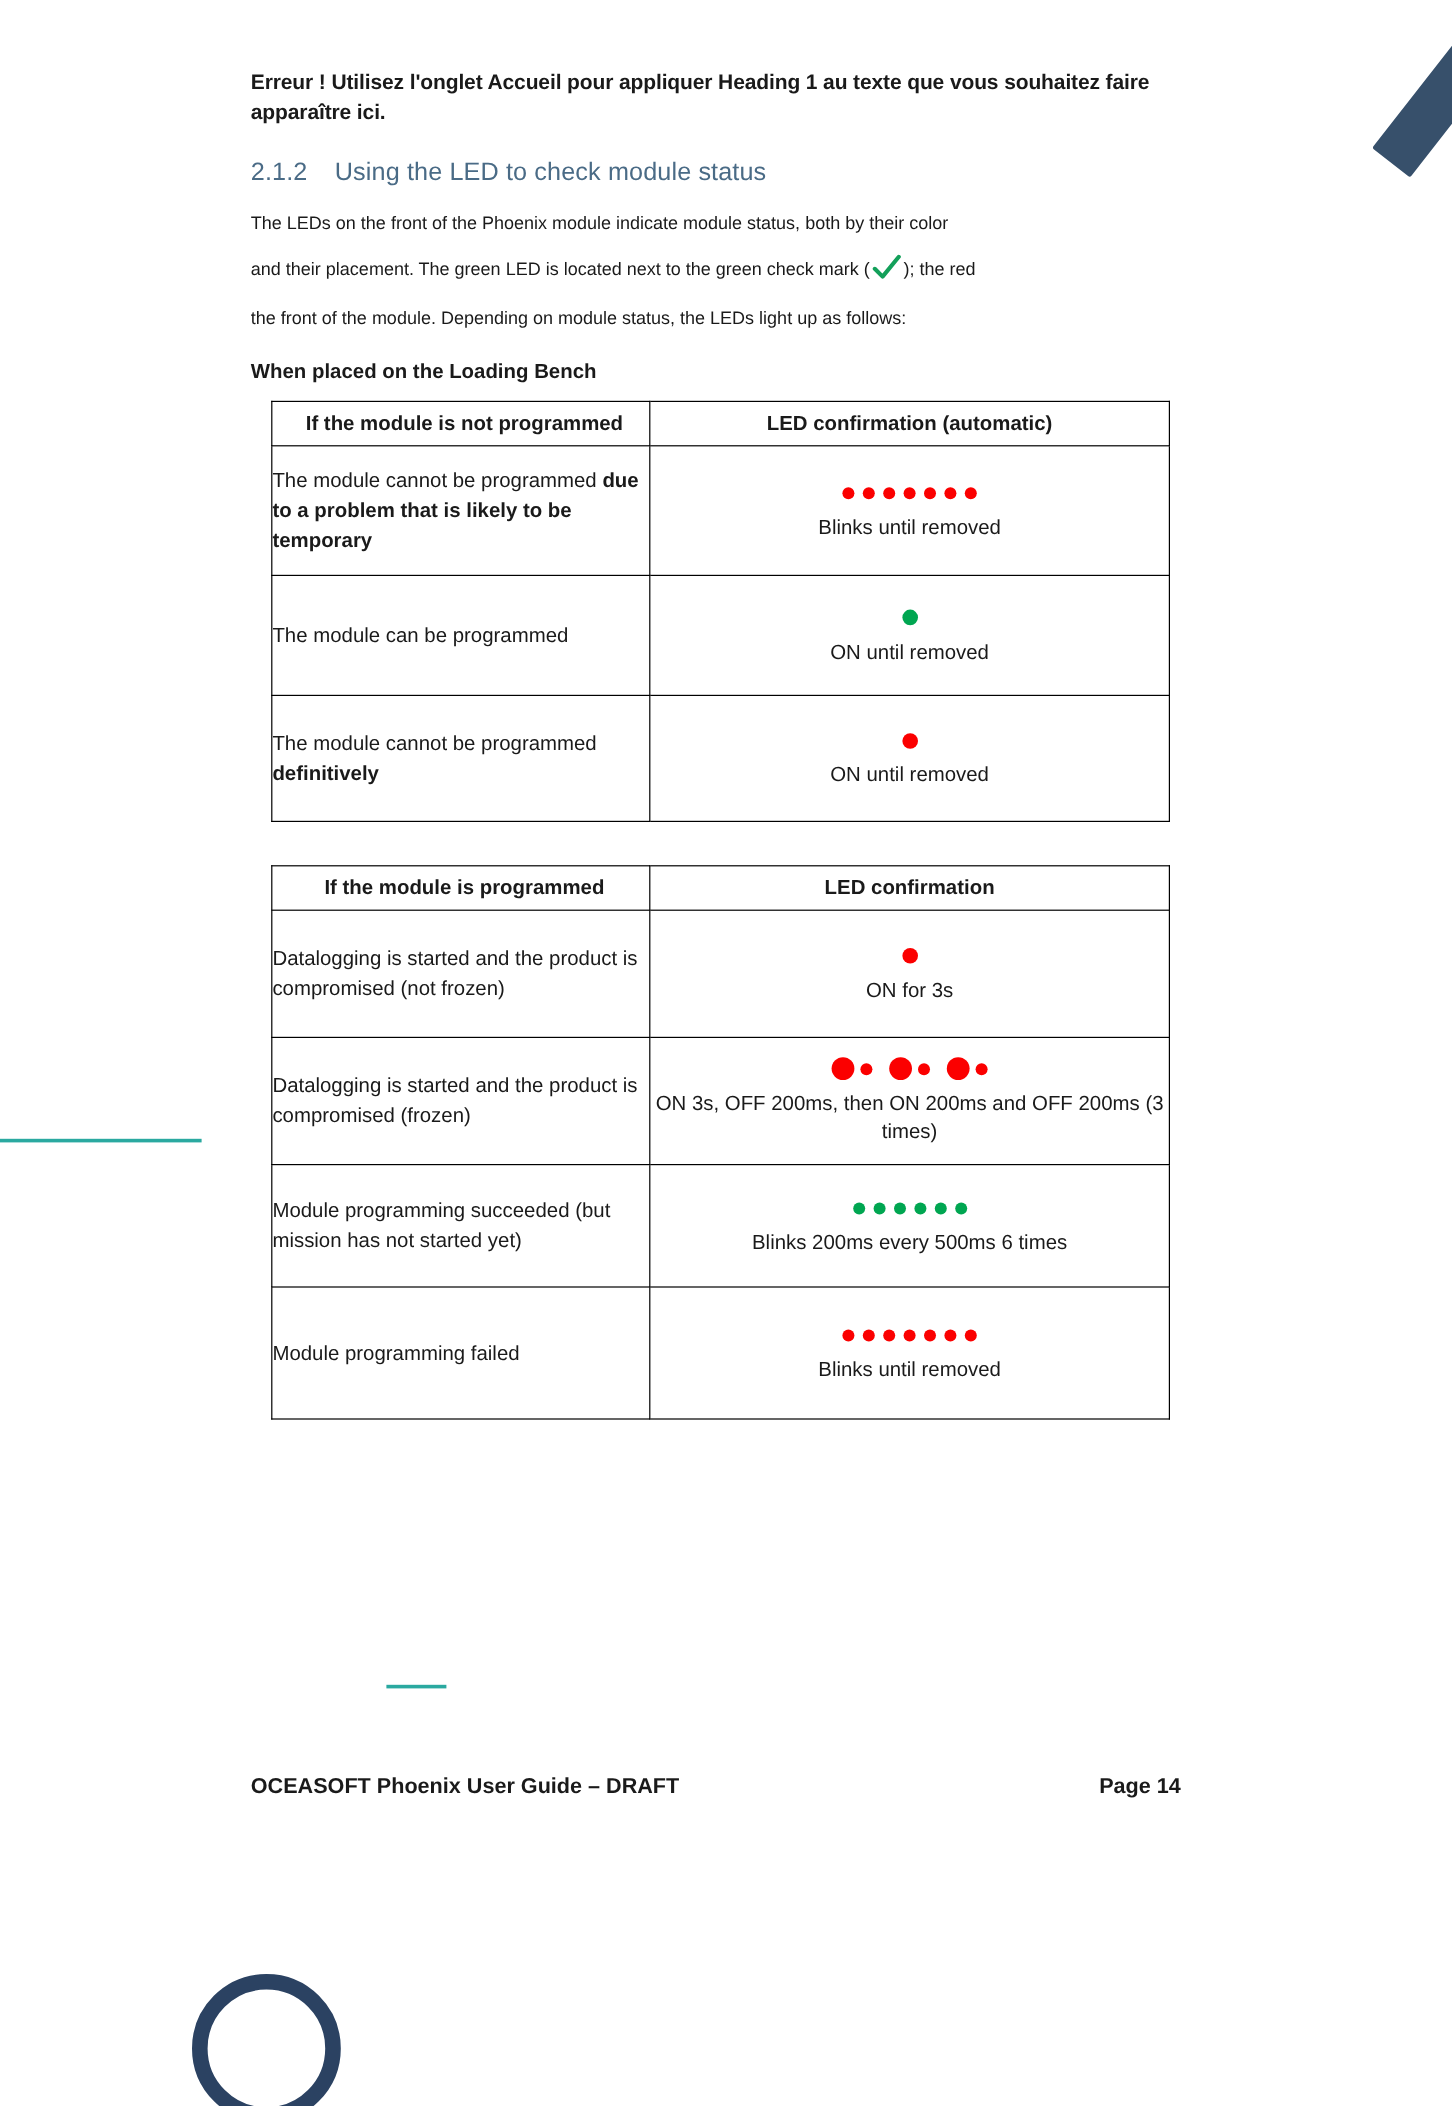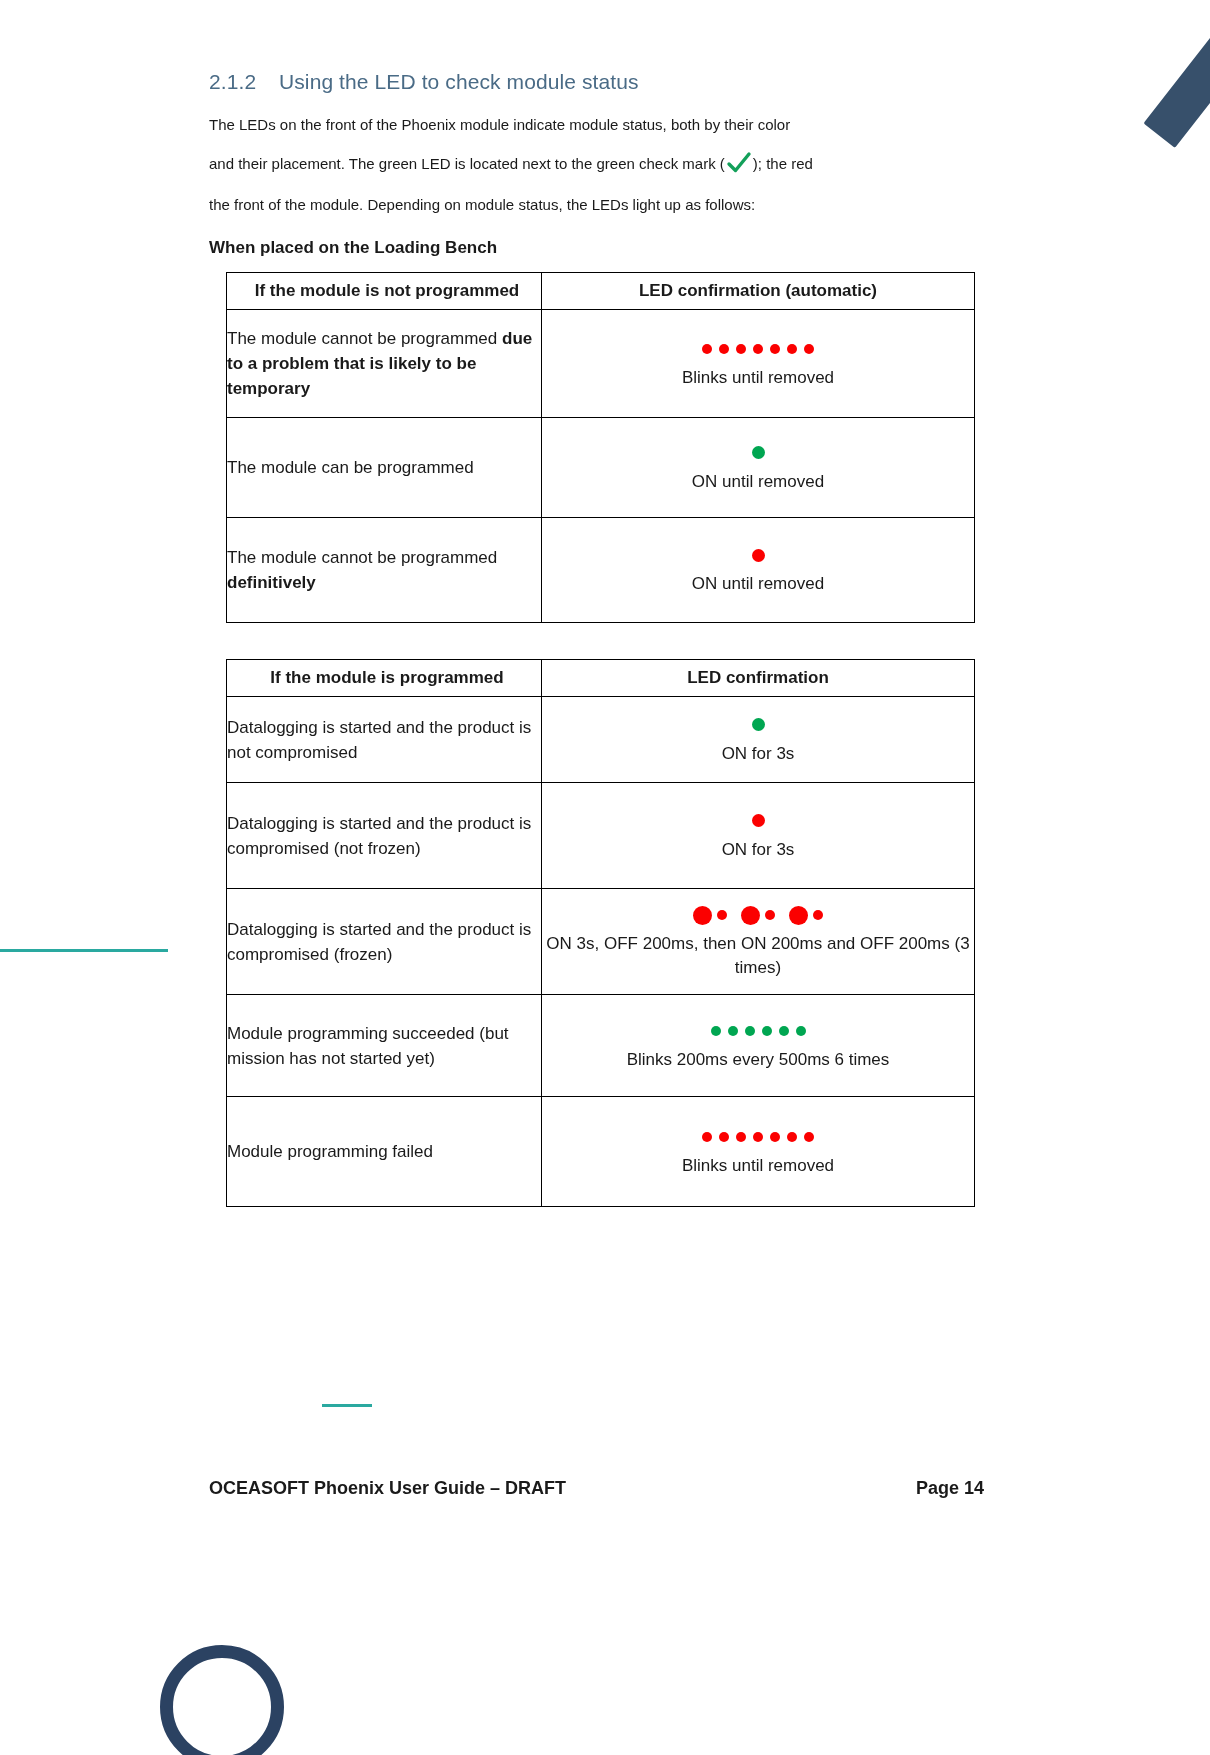--- a/index.html
+++ b/index.html
@@ -84,21 +84,20 @@
     align-items: baseline;
     color: #4a6b86;
     font-size: 21px;
     font-weight: normal;
     margin: 0 0 16px 0;
     letter-spacing: 0.1px;
   }
   .heading2 .num {
     width: 70px;
     flex: none;
-    margin-top: 14px;
   }
 
   .body-p {
     font-size: 15px;
     line-height: 1.52;
     margin: 0 0 8px 0;
   }
   .body-p.loose {
     line-height: 2.05;
   }
@@ -206,20 +205,21 @@
 
 <div class="page">
 
   <div class="deco-diag"></div>
   <div class="deco-teal-rule"></div>
   <div class="deco-teal-dash"></div>
   <div class="deco-circle"></div>
 
   <div class="content">
 
+    <p class="err-title">Erreur ! Utilisez l'onglet Accueil pour appliquer Heading 1 au texte que vous souhaitez faire apparaître ici.</p>
 
     <div class="heading2">
       <span class="num">2.1.2</span>
       <span>Using the LED to check module status</span>
     </div>
 
     <p class="body-p loose">The LEDs on the front of the Phoenix module indicate module status, both by their color</p>
 
     <p class="body-p loose"><span>and their placement. The green LED is located next to the green check mark (</span><span class="icon-inline"><svg width="26" height="24" viewBox="0 0 26 24">
             <path d="M3 13 L9.5 19.5 L23 3" fill="none" stroke="#13a05a" stroke-width="3.4" stroke-linecap="round" stroke-linejoin="round"></path>
@@ -286,29 +286,20 @@
           <col class="col-a">
           <col class="col-b">
         </colgroup>
       <thead>
         <tr>
           <th class="left-col">If the module is programmed</th>
           <th>LED confirmation</th>
         </tr>
       </thead>
       <tbody>
-        <tr style="height:86px">
-          <td class="cond">Datalogging is started and the product is not compromised</td>
-          <td class="conf">
-            <div class="dotrow">
-                <span class="dot green sm"></span>
-              </div>
-            <div class="conf-caption">ON for 3s</div>
-          </td>
-        </tr>
         <tr style="height:106px">
           <td class="cond">Datalogging is started and the product is compromised (not frozen)</td>
           <td class="conf">
             <div class="dotrow">
                 <span class="dot red sm"></span>
               </div>
             <div class="conf-caption">ON for 3s</div>
           </td>
         </tr>
         <tr style="height:106px">

